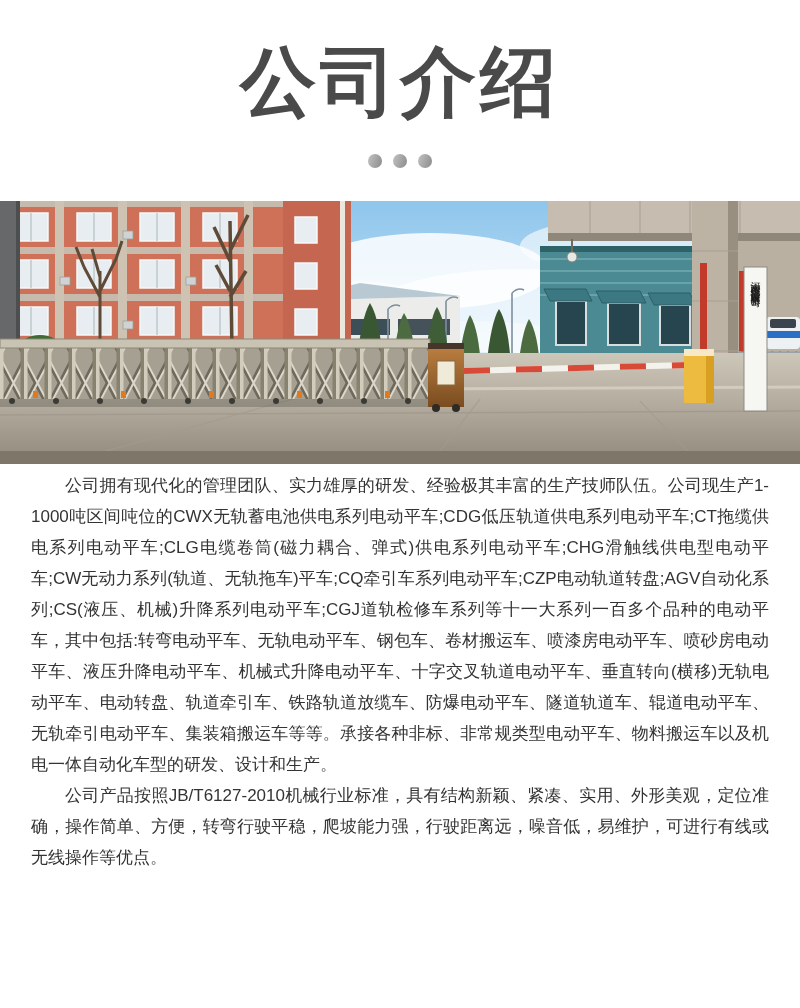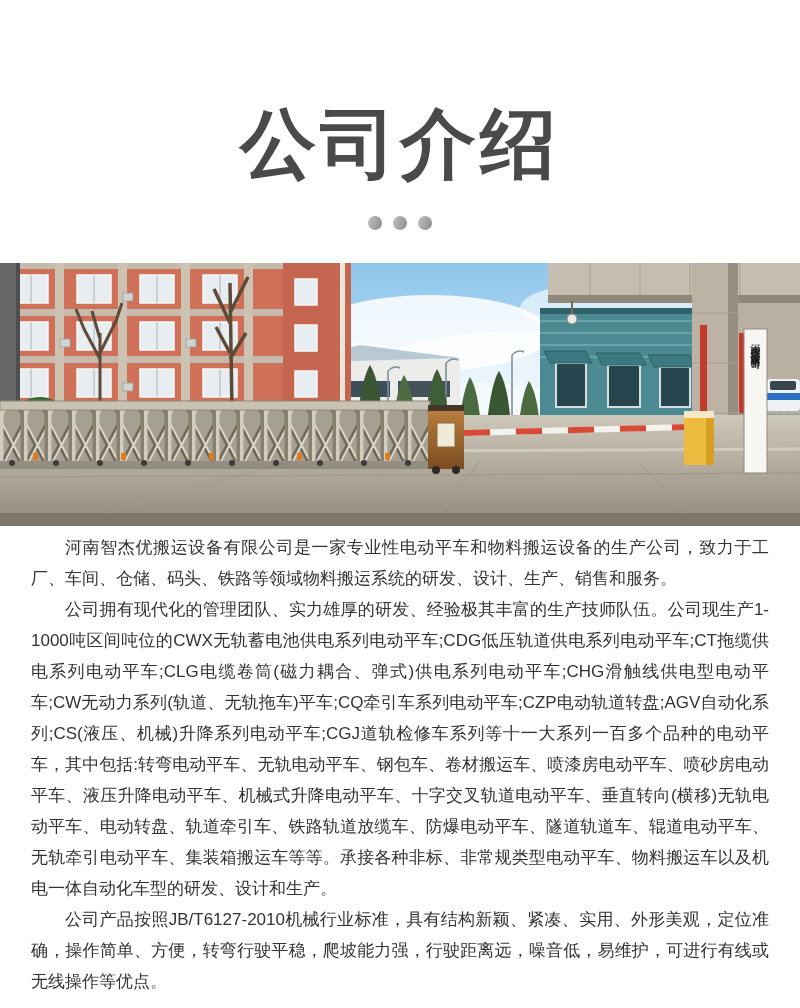--- a/index.html
+++ b/index.html
@@ -8,21 +8,21 @@
     width:800px;height:1008px;
     margin:0 auto;
     background:#ffffff;
     overflow:hidden;
     font-family:"Liberation Sans","DejaVu Sans",sans-serif;
   }
   
   .hero{ text-align:center; }
   .hero h1{
     margin:0;
-    padding-top:104px;
+    padding-top:42px;
     font-size:76px;
     line-height:1.05;
     font-weight:700;
     letter-spacing:4px;
     color:#4a4a4a;
   }
   .dots{
     margin-top:32px;
     display:flex;
     justify-content:center;
@@ -321,18 +321,17 @@
       </g>
 
       <g>
         <rect x="744" y="66" width="23" height="144" fill="#f6f6f2" stroke="#8f8a80" stroke-width="1"></rect>
         <text x="755.5" y="72" font-size="10" fill="#1c1c1c" letter-spacing="1.4" style="writing-mode:vertical-rl;text-orientation:upright;font-family:'Liberation Sans','DejaVu Sans',sans-serif;">河南智杰优搬运设备有限公司</text>
       </g>
     </svg>
   </figure>
 
   <section class="intro">
-    <p>河南智杰优搬运设备有限公司是一家专业性电动平车和物料搬运设备的生产公司，致力于工厂、车间、仓储、码头、铁路等领域物料搬运系统的研发、设计、生产、销售和服务。</p>
     <p>公司拥有现代化的管理团队、实力雄厚的研发、经验极其丰富的生产技师队伍。公司现生产1-1000吨区间吨位的CWX无轨蓄电池供电系列电动平车;CDG低压轨道供电系列电动平车;CT拖缆供电系列电动平车;CLG电缆卷筒(磁力耦合、弹式)供电系列电动平车;CHG滑触线供电型电动平车;CW无动力系列(轨道、无轨拖车)平车;CQ牵引车系列电动平车;CZP电动轨道转盘;AGV自动化系列;CS(液压、机械)升降系列电动平车;CGJ道轨检修车系列等十一大系列一百多个品种的电动平车，其中包括:转弯电动平车、无轨电动平车、钢包车、卷材搬运车、喷漆房电动平车、喷砂房电动平车、液压升降电动平车、机械式升降电动平车、十字交叉轨道电动平车、垂直转向(横移)无轨电动平车、电动转盘、轨道牵引车、铁路轨道放缆车、防爆电动平车、隧道轨道车、辊道电动平车、无轨牵引电动平车、集装箱搬运车等等。承接各种非标、非常规类型电动平车、物料搬运车以及机电一体自动化车型的研发、设计和生产。</p>
     <p>公司产品按照JB/T6127-2010机械行业标准，具有结构新颖、紧凑、实用、外形美观，定位准确，操作简单、方便，转弯行驶平稳，爬坡能力强，行驶距离远，噪音低，易维护，可进行有线或无线操作等优点。</p>
   </section>
 
 </div>
 
 </body></html>

